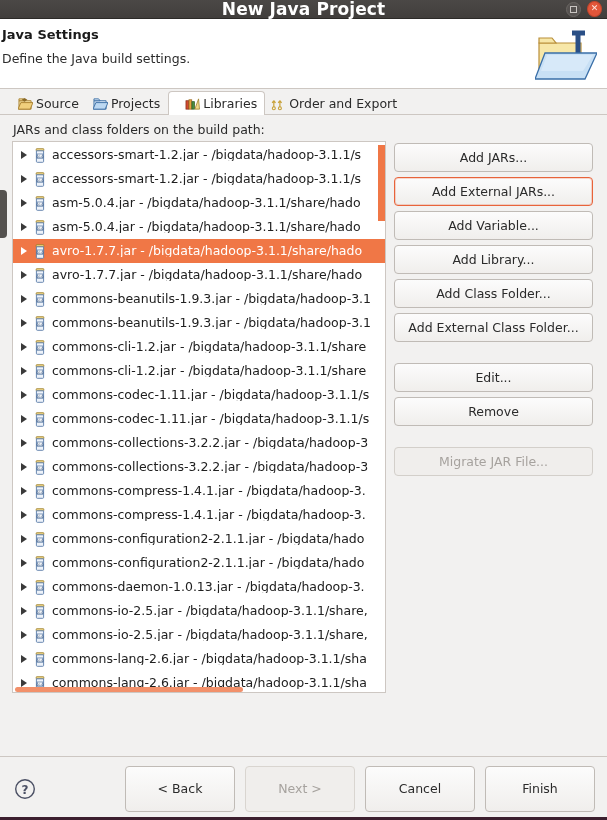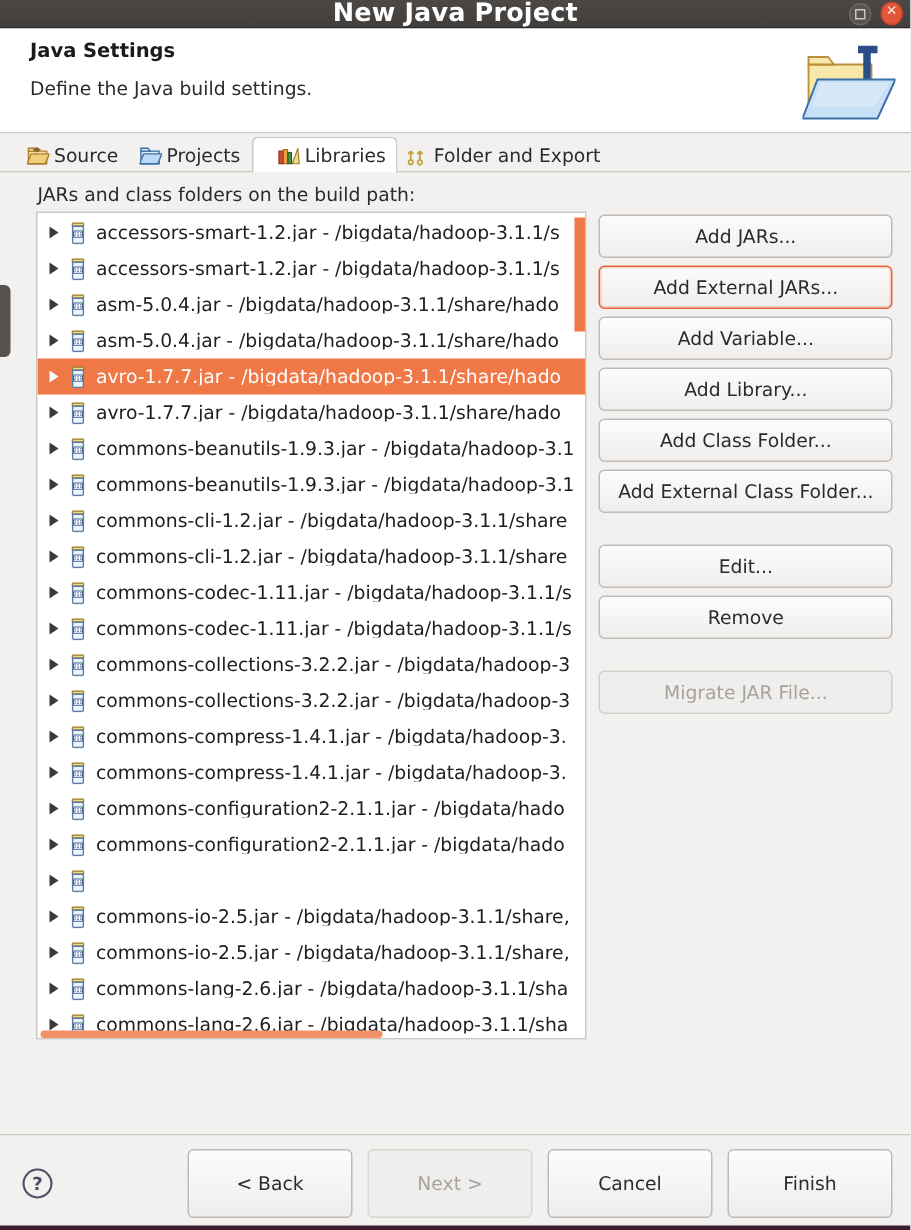--- a/index.html
+++ b/index.html
@@ -81,21 +81,21 @@
     font-size: 9px;
     padding-bottom: 1px;
   }
 
   
   .banner {
     flex: 0 0 70px;
     background: #ffffff;
     border-bottom: 1px solid #cdc7c2;
     position: relative;
-    padding: 9px 0 0 20px;
+    padding: 9px 0 0 2px;
     box-sizing: border-box;
   }
   .banner-title {
     font-size: 13px;
     font-weight: bold;
     color: #1a1a1a;
     margin: 0 0 10px 0;
     line-height: 1.1;
   }
   .banner-desc {
@@ -155,21 +155,21 @@
     width: 15px;
     height: 14px;
     flex: 0 0 15px;
     display: block;
   }
 
   
   .content {
     flex: 1 1 auto;
     position: relative;
-    padding: 6px 12px 0 24px;
+    padding: 6px 12px 0 12px;
     box-sizing: border-box;
     background: #f2f1f0;
     display: flex;
     flex-direction: column;
     min-height: 0;
   }
   .list-label {
     font-size: 12.5px;
     color: #2b2b2b;
     margin: 1px 0 4px 1px;
@@ -409,21 +409,21 @@
       <span>Libraries</span>
     </div>
 
     <div class="tab">
       <svg class="tab-ico" viewBox="0 0 16 15">
         <path d="M3 11 L3 4 M3 4 L1.2 6.2 M3 4 L4.8 6.2" stroke="#c8a23a" stroke-width="1.3" fill="none"></path>
         <circle cx="3" cy="12" r="1.6" fill="none" stroke="#c8a23a" stroke-width="1.2"></circle>
         <path d="M9.5 11 L9.5 4 M9.5 4 L7.7 6.2 M9.5 4 L11.3 6.2" stroke="#c8a23a" stroke-width="1.3" fill="none"></path>
         <circle cx="9.5" cy="12" r="1.6" fill="none" stroke="#c8a23a" stroke-width="1.2"></circle>
       </svg>
-      <span>Folder and Export</span>
+      <span>Order and Export</span>
     </div>
   </div>
 
   <div class="content">
     <div class="list-label">JARs and class folders on the build path:</div>
 
     <div class="panes">
 
       <div class="listbox">
         <div class="rows" id="rows">
@@ -608,20 +608,21 @@
               <span class="row-text">commons-configuration2-2.1.1.jar - /bigdata/hado</span>
             </div>
             <div class="row">
               <span class="twisty"></span>
               <svg class="jar-ico" viewBox="0 0 14 15">
                 <rect x="3.2" y="0.7" width="7.6" height="2.1" rx="0.5" fill="#f0d88a" stroke="#9a7c26" stroke-width="0.8"></rect>
                 <path d="M3.4 2.8 L3.4 13.4 Q3.4 14.3 4.3 14.3 L9.7 14.3 Q10.6 14.3 10.6 13.4 L10.6 2.8 Z" fill="#eef3fa" stroke="#5a7ca8" stroke-width="0.9"></path>
                 <rect x="4.1" y="6.0" width="5.8" height="4.2" fill="#ffffff" stroke="#4a6e9c" stroke-width="0.7"></rect>
                 <text x="7" y="9.5" font-family="DejaVu Sans, sans-serif" font-size="3.6" fill="#2f4f7a" text-anchor="middle">010</text>
               </svg>
+              <span class="row-text">commons-daemon-1.0.13.jar - /bigdata/hadoop-3.</span>
             </div>
             <div class="row">
               <span class="twisty"></span>
               <svg class="jar-ico" viewBox="0 0 14 15">
                 <rect x="3.2" y="0.7" width="7.6" height="2.1" rx="0.5" fill="#f0d88a" stroke="#9a7c26" stroke-width="0.8"></rect>
                 <path d="M3.4 2.8 L3.4 13.4 Q3.4 14.3 4.3 14.3 L9.7 14.3 Q10.6 14.3 10.6 13.4 L10.6 2.8 Z" fill="#eef3fa" stroke="#5a7ca8" stroke-width="0.9"></path>
                 <rect x="4.1" y="6.0" width="5.8" height="4.2" fill="#ffffff" stroke="#4a6e9c" stroke-width="0.7"></rect>
                 <text x="7" y="9.5" font-family="DejaVu Sans, sans-serif" font-size="3.6" fill="#2f4f7a" text-anchor="middle">010</text>
               </svg>
               <span class="row-text">commons-io-2.5.jar - /bigdata/hadoop-3.1.1/share,</span>

